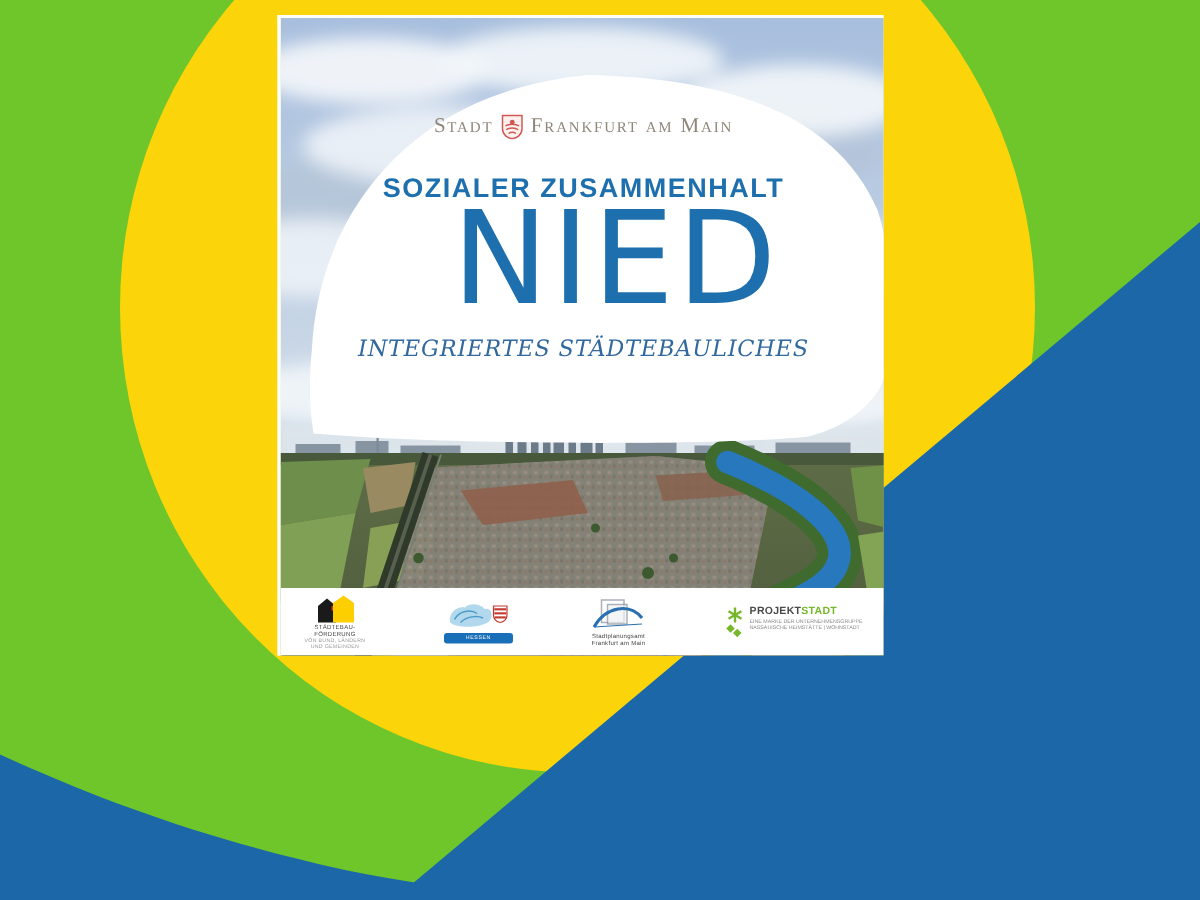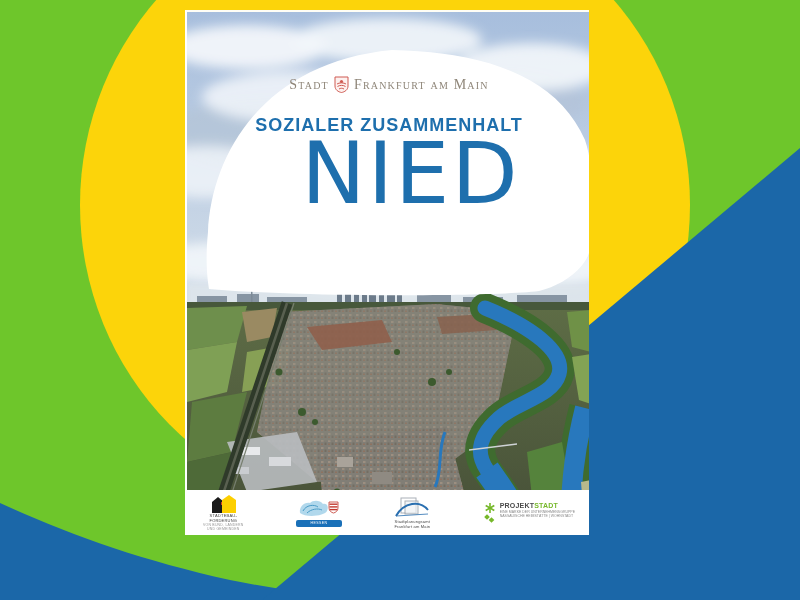--- a/index.html
+++ b/index.html
@@ -1,20 +1,20 @@
 <!DOCTYPE html>
 <html><head>
 <meta charset="utf-8">
 <style>
   html,body{margin:0;padding:0;background:#20324a;}
   .canvas{position:relative;width:800px;height:600px;overflow:hidden;
           font-family:"Liberation Sans",sans-serif;}
   .bg{position:absolute;inset:0;}
   
-  .page{position:absolute;left:185px;top:10px;width:404px;height:525px;
+  .page{position:absolute;left:185px;top:10px;width:404px;height:427px;
         background:#fef9c3;overflow:hidden;
         border-left:2px solid #fff;border-top:2px solid rgba(255,255,255,.85);
         box-sizing:border-box;}
   .photo{position:absolute;left:0;top:0;width:404px;height:530px;display:block;}
   
   .cover-text{position:absolute;left:0;top:0;width:404px;text-align:center;z-index:3;}
   .citylogo{margin-top:64px;display:flex;align-items:center;justify-content:center;gap:5px;
             font-family:"Liberation Serif",serif;font-variant:small-caps;
             font-size:14px;letter-spacing:1.2px;color:#8f8679;}
   .crest{width:15px;height:17px;}
@@ -189,20 +189,21 @@
         <svg class="crest" viewBox="0 0 15 17">
           <path d="M1,1 H14 V10 C14,14 10.5,16 7.5,16.5 C4.5,16 1,14 1,10 Z" fill="#fdf1ef" stroke="#cf5a52" stroke-width="1"></path>
           <circle cx="7.5" cy="5.5" r="1.6" fill="#cf5a52"></circle>
           <path d="M3,8 C5,6.5 10,6.5 12,8 M3.5,10.5 C5.5,9 9.5,9 11.5,10.5 M5,13 C6.5,12 8.5,12 10,13" stroke="#cf5a52" stroke-width="1" fill="none"></path>
         </svg>
         <span>Frankfurt am Main</span>
       </div>
       <div class="kicker">SOZIALER ZUSAMMENHALT</div>
       <div class="bigtitle">NIED</div>
       <div class="subtitle">
+        <div>INTEGRIERTES STÄDTEBAULICHES</div>
       </div>
     </div>
 
     <div class="logobar">
 
       <div class="logo">
         <svg width="30" height="20" viewBox="0 0 30 20">
           <polygon points="4,8 10,3 16,8 16,19 4,19" fill="#1a1a1a"></polygon>
           <rect x="13" y="8" width="3" height="3" fill="#d03a2b"></rect>
           <polygon points="14,6 21,1 28,6 28,19 14,19" fill="#fdcf00"></polygon>

